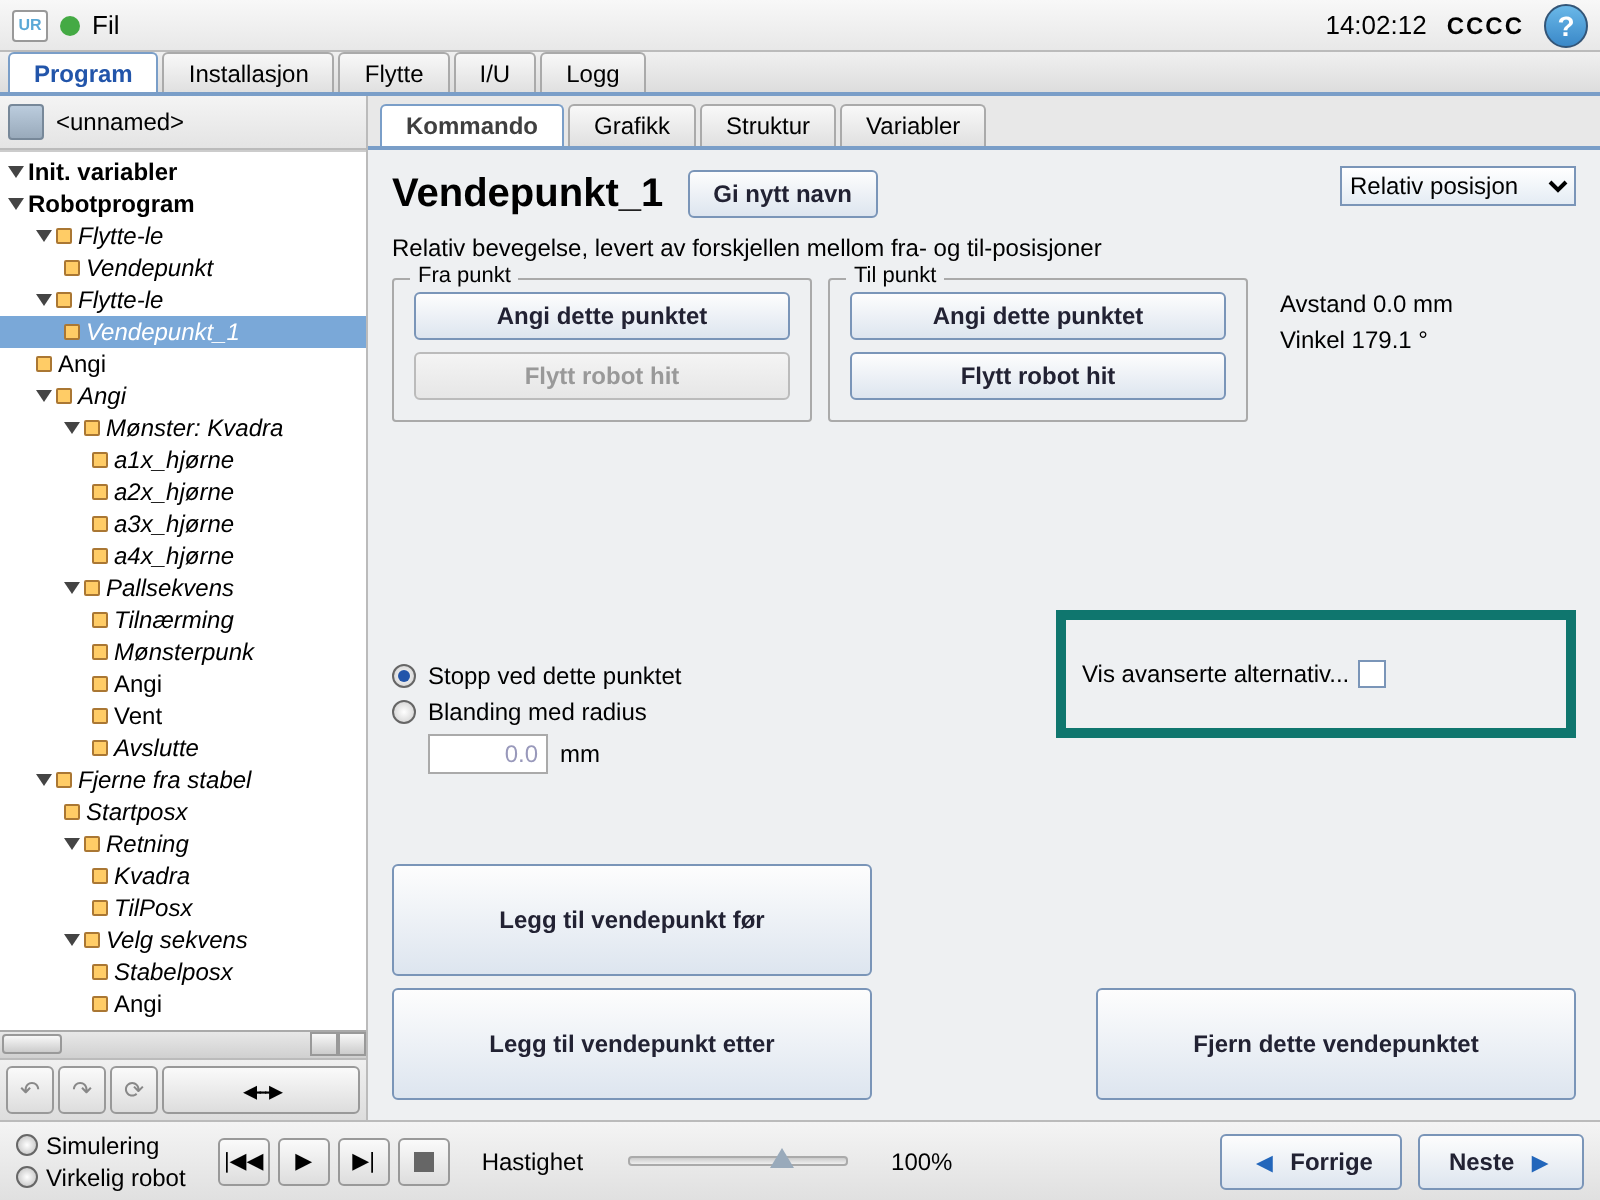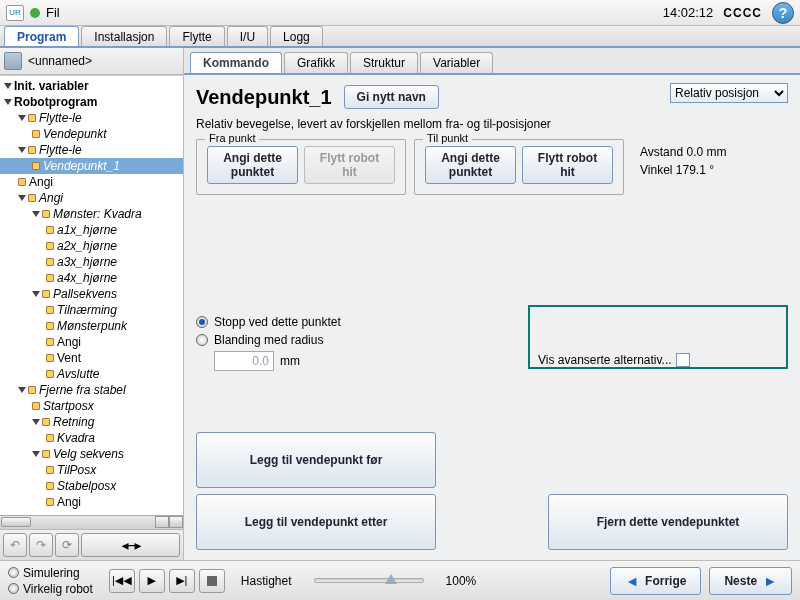--- a/index.html
+++ b/index.html
@@ -43,24 +43,24 @@
 .wp-title { font-size: 20px; font-weight: bold; }
 .btn { background: linear-gradient(#fdfdfd,#dde5ef); border: 1px solid #7a95b8; border-radius: 3px; padding: 4px 12px; cursor: pointer; font-weight: bold; color: #223; }
 .btn.disabled { color: #999; background: linear-gradient(#f4f4f4,#e6e6e6); border-color: #bbb; cursor: default; }
 .relpos { position: absolute; top: 8px; right: 12px; }
 .relpos select { width: 118px; height: 20px; border: 1px solid #7a95b8; background: linear-gradient(#fff,#e4ecf4); }
 .desc { font-size: 12px; margin-bottom: 8px; }
 .point-groups { display: flex; gap: 8px; }
 .fieldset { border: 1px solid #aaa; border-radius: 2px; padding: 6px 10px 10px; position: relative; }
 .fieldset .legend { position: absolute; top: -8px; left: 8px; background: #eef0f2; padding: 0 4px; font-size: 11px; }
 .fs-from, .fs-to { width: 210px; }
-.fs-col { display: flex; flex-direction: row; gap: 6px; }
+.fs-col { display: flex; flex-direction: column; gap: 6px; }
 .fs-col .btn { width: 100%; text-align: center; }
 .stats { margin-left: 8px; font-size: 11px; display: flex; flex-direction: column; gap: 4px; margin-top: 6px; }
-.adv-box { position: absolute; right: 12px; top: 230px; width: 260px; height: 64px; border: 2px solid #0f766e; display: flex; align-items: flex-end; padding: 0 8px; background: #eef0f2; }
+.adv-box { position: absolute; right: 12px; top: 230px; width: 260px; height: 64px; border: 5px solid #0f766e; display: flex; align-items: center; padding: 0 8px; background: #eef0f2; }
 .adv-box .cb { width: 14px; height: 14px; border: 1px solid #7a95b8; background: #fff; margin-left: 4px; }
 .radio-group { margin-top: 120px; }
 .radio-row { display: flex; align-items: center; gap: 6px; margin-bottom: 4px; }
 .radio { width: 12px; height: 12px; border-radius: 50%; border: 1px solid #666; background: radial-gradient(#fff,#ccc); display: flex; align-items: center; justify-content: center; }
 .radio.sel::after { content: ''; width: 6px; height: 6px; border-radius: 50%; background: #2255aa; }
 .blend-input { width: 60px; height: 20px; border: 1px solid #aaa; background: #fff; text-align: right; padding: 0 4px; color: #99b; margin-left: 18px; }
 .bottom-btns { position: absolute; bottom: 10px; left: 12px; right: 12px; }
 .bottom-btns .row1 { margin-bottom: 6px; }
 .bottom-btns .row2 { display: flex; justify-content: space-between; }
 .bottom-btns .btn { width: 240px; text-align: center; padding: 20px; }
@@ -223,29 +223,29 @@
           <span class="tri open"></span>
           <span class="anchor"></span>
           <span>Retning</span>
         </div>
         <div class="tree-row italic">
           <span class="ind" style="width: 42px;"></span>
           <span class="anchor"></span>
           <span>Kvadra</span>
         </div>
         <div class="tree-row italic">
+          <span class="ind" style="width: 42px;"></span>
+          <span class="anchor"></span>
+          <span>TilPosx</span>
+        </div>
+        <div class="tree-row italic">
           <span class="ind" style="width: 28px;"></span>
           <span class="tri open"></span>
           <span class="anchor"></span>
           <span>Velg sekvens</span>
-        </div>
-        <div class="tree-row italic">
-          <span class="ind" style="width: 42px;"></span>
-          <span class="anchor"></span>
-          <span>TilPosx</span>
         </div>
         <div class="tree-row italic">
           <span class="ind" style="width: 42px;"></span>
           <span class="anchor"></span>
           <span>Stabelposx</span>
         </div>
         <div class="tree-row">
           <span class="ind" style="width: 42px;"></span>
           <span class="anchor"></span>
           <span>Angi</span>

